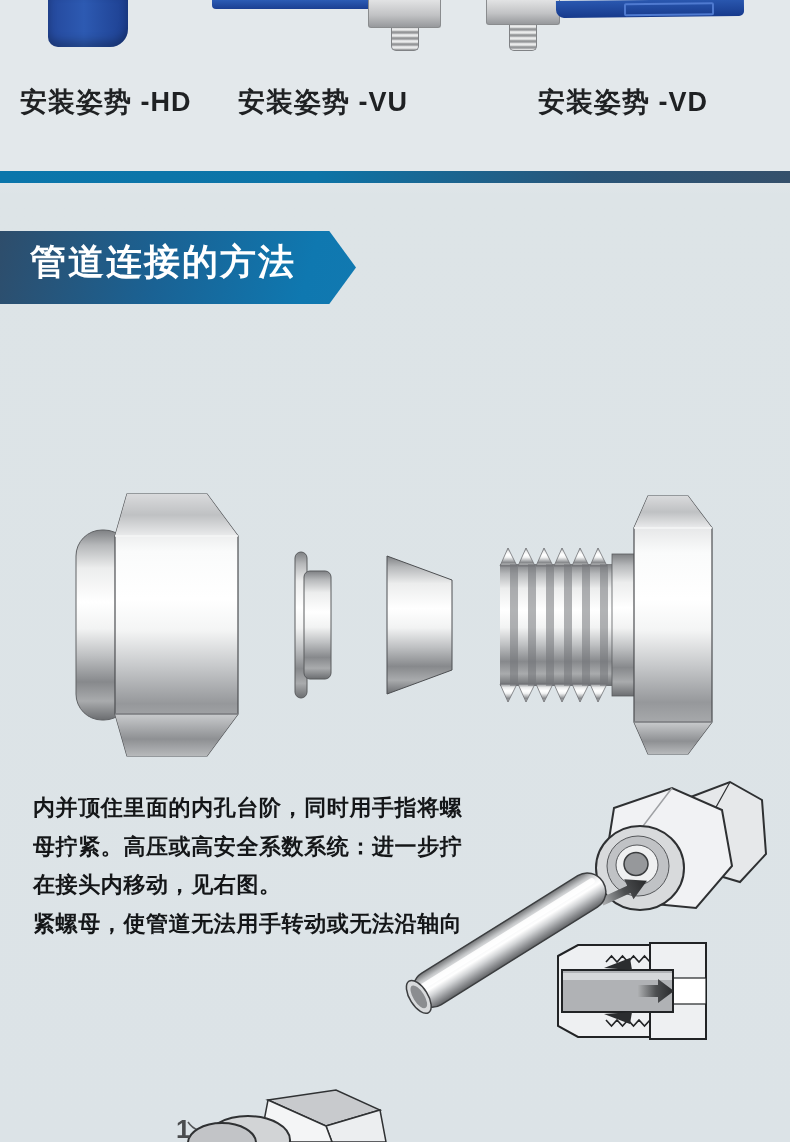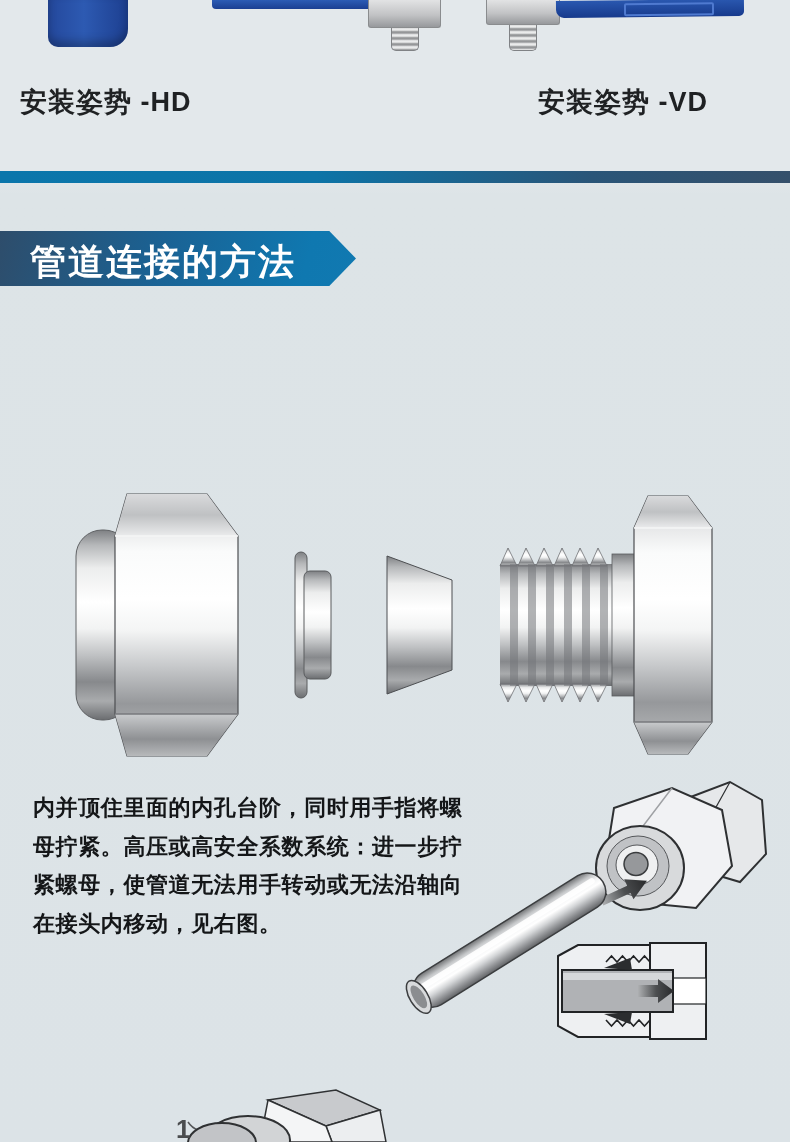--- a/index.html
+++ b/index.html
@@ -21,21 +21,21 @@
   #dev-vd-stud{left:509px;top:25px;width:28px;height:26px;}
   #dev-vd-bar{left:556px;top:0;width:188px;height:17px;background:linear-gradient(180deg,#2a58b0,#173a8c);
         border-radius:0 0 5px 8px;transform:rotate(-.6deg);}
   #dev-vd-panel{position:absolute;left:68px;top:3px;width:86px;height:9px;border:2px solid #4f7ad0;border-radius:2px;}
   .pose-label{position:absolute;top:84px;font-size:27px;font-weight:700;color:#1f2123;letter-spacing:1px;white-space:nowrap;}
   #lab-hd{left:20px;} #lab-vu{left:238px;} #lab-vd{left:538px;}
   
   #band{position:absolute;left:0;top:171px;width:790px;height:12px;
         background:linear-gradient(90deg,#0b76ab 0%,#0d74a7 40%,#2a5578 75%,#35506b 100%);}
   
-  #banner{position:absolute;left:0;top:231px;width:356px;height:55px;
+  #banner{position:absolute;left:0;top:231px;width:356px;height:73px;
         background:linear-gradient(105deg,#2e4d6b 0%,#1a6294 45%,#0f78b0 85%,#1179b1 100%);
         clip-path:polygon(0 0,92.5% 0,100% 50%,92.5% 100%,0 100%);}
   #banner span{display:block;padding-left:30px;line-height:61px;font-size:36px;font-weight:700;color:#ffffff;letter-spacing:2px;white-space:nowrap;}
   
   #subtitle{position:absolute;left:28px;top:305px;display:inline-block;font-size:26px;font-weight:700;
         color:#1879b3;letter-spacing:1px;padding-bottom:9px;border-bottom:3px solid #1879b3;white-space:nowrap;}
   
   .step-red{color:#ef2418;}
   #step1{position:absolute;left:33px;top:372px;width:740px;font-size:21px;font-weight:600;color:#141618;line-height:38px;letter-spacing:.5px;}
   #step2{position:absolute;left:33px;top:789px;width:470px;font-size:22px;font-weight:600;color:#141618;line-height:38.5px;letter-spacing:.6px;}
@@ -56,20 +56,21 @@
   <div class="device" id="dev-vu-bar"></div>
   <div class="device metal-block" id="dev-vu-block"></div>
   <div class="device stud" id="dev-vu-stud"></div>
   <div class="device metal-block" id="dev-vd-block"></div>
   <div class="device stud" id="dev-vd-stud"></div>
   <div class="device" id="dev-vd-bar">
     <div id="dev-vd-panel"></div>
   </div>
 
   <span class="pose-label" id="lab-hd">安装姿势 -HD</span>
+  <span class="pose-label" id="lab-vu">安装姿势 -VU</span>
   <span class="pose-label" id="lab-vd">安装姿势 -VD</span>
 
   <div id="band"></div>
 
   <div id="banner">
     <span>管道连接的方法</span>
   </div>
 
 
 
@@ -147,22 +148,22 @@
       <path d="M648,26 L688,26 L712,58 L634,58 Z" fill="url(#chamT)"></path>
       <path d="M634,252 L712,252 L688,284 L648,284 Z" fill="url(#chamB)"></path>
       <line x1="634" y1="58" x2="712" y2="58" stroke="#f5f6f6" stroke-width="1.5"></line>
       <line x1="634" y1="252" x2="712" y2="252" stroke="#77797c" stroke-width="1.5"></line>
     </g>
   </svg>
 
   <div id="step2">
     <div>内并顶住里面的内孔台阶，同时用手指将螺</div>
     <div>母拧紧。高压或高安全系数系统：进一步拧</div>
+    <div>在接头内移动，见右图。</div>
     <div>紧螺母，使管道无法用手转动或无法沿轴向</div>
-    <div>在接头内移动，见右图。</div>
   </div>
 
   <svg class="fig" id="fig-insert" width="390" height="300" viewBox="0 0 390 300">
     <defs>
       <linearGradient id="pipeg" x1="0" y1="0" x2="0" y2="1">
         <stop offset="0" stop-color="#707274"></stop>
           <stop offset=".18" stop-color="#c4c6c8"></stop>
         <stop offset=".34" stop-color="#f3f4f5"></stop>
           <stop offset=".48" stop-color="#ffffff"></stop>
         <stop offset=".64" stop-color="#d4d6d8"></stop>

